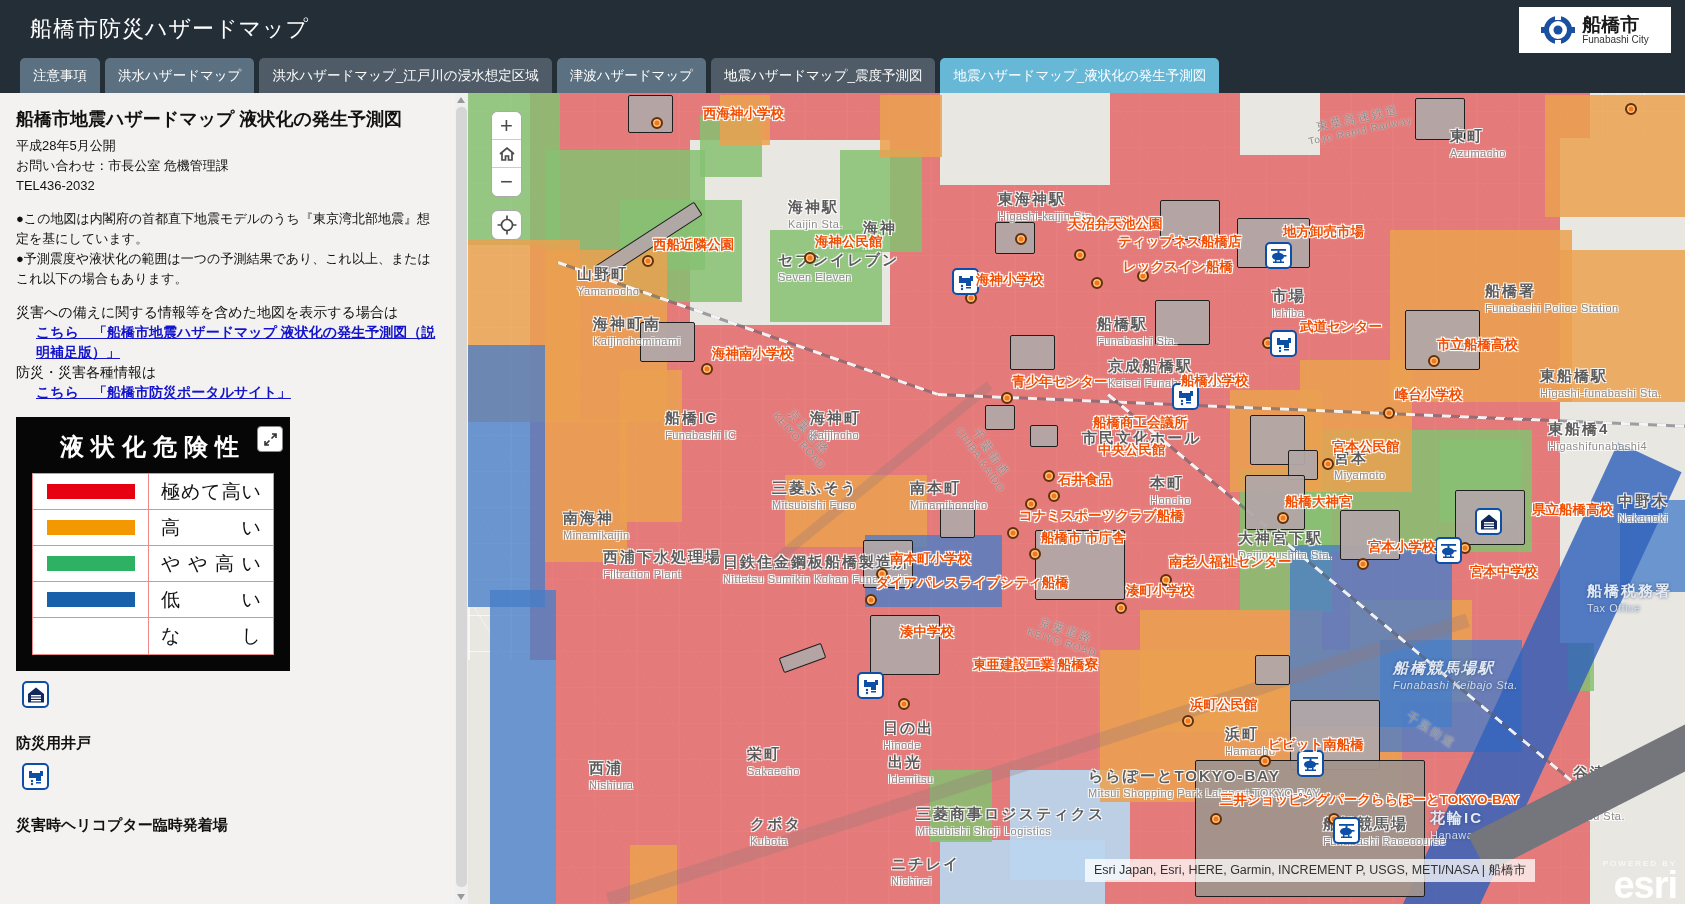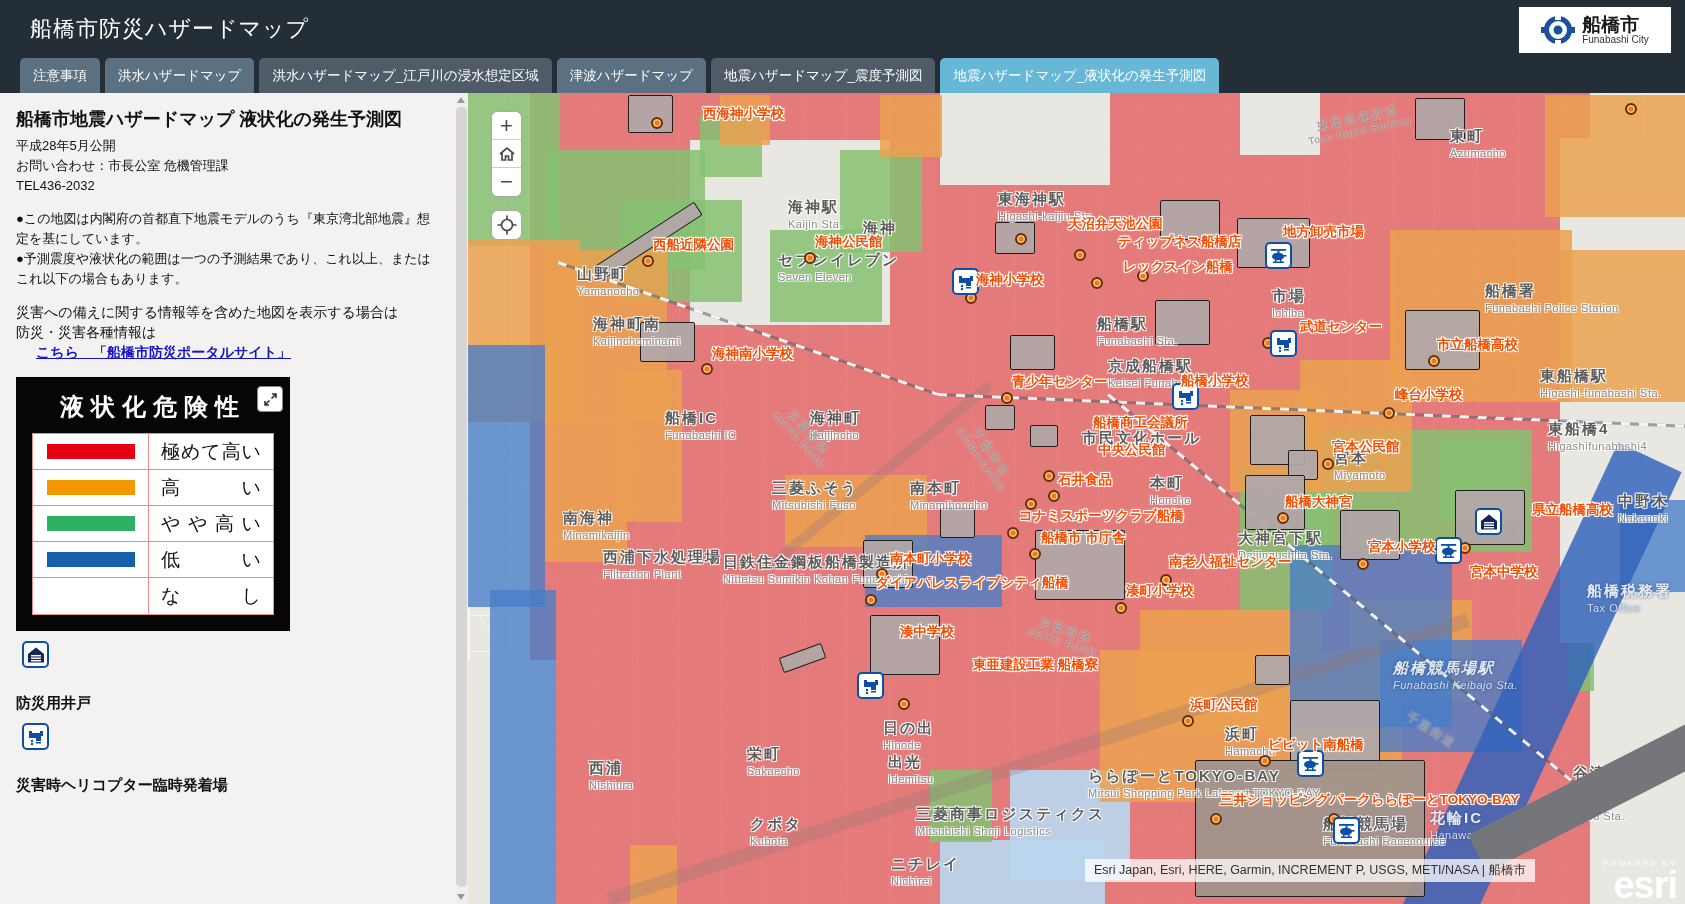--- a/index.html
+++ b/index.html
@@ -121,20 +121,21 @@
     <div id="sb-title">船橋市地震ハザードマップ 液状化の発生予測図</div>
     <div class="sb-meta">平成28年5月公開</div>
     <div class="sb-meta">お問い合わせ：市長公室 危機管理課</div>
     <div class="sb-meta">TEL436-2032</div>
     <div id="sb-notes">
         <div>●この地図は内閣府の首都直下地震モデルのうち『東京湾北部地震』想定を基にしています。</div>
         <div>●予測震度や液状化の範囲は一つの予測結果であり、これ以上、またはこれ以下の場合もあります。</div>
       </div>
     <div id="sb-links">
       <div>災害への備えに関する情報等を含めた地図を表示する場合は</div>
+      <a class="sb-link">こちら　「船橋市地震ハザードマップ 液状化の発生予測図（説明補足版）」</a>
       <div>防災・災害各種情報は</div>
       <a class="sb-link">こちら　「船橋市防災ポータルサイト」</a>
     </div>
     <div id="legend">
       <div id="legend-expand">
         <svg width="15" height="15" viewBox="0 0 15 15">
           <path d="M9 2 h4 v4 M13 2 L8.5 6.5 M6 13 H2 V9 M2 13 L6.5 8.5" stroke="#333" stroke-width="1.6" fill="none"></path>
         </svg>
       </div>
       <div id="legend-title">液状化危険性</div>

